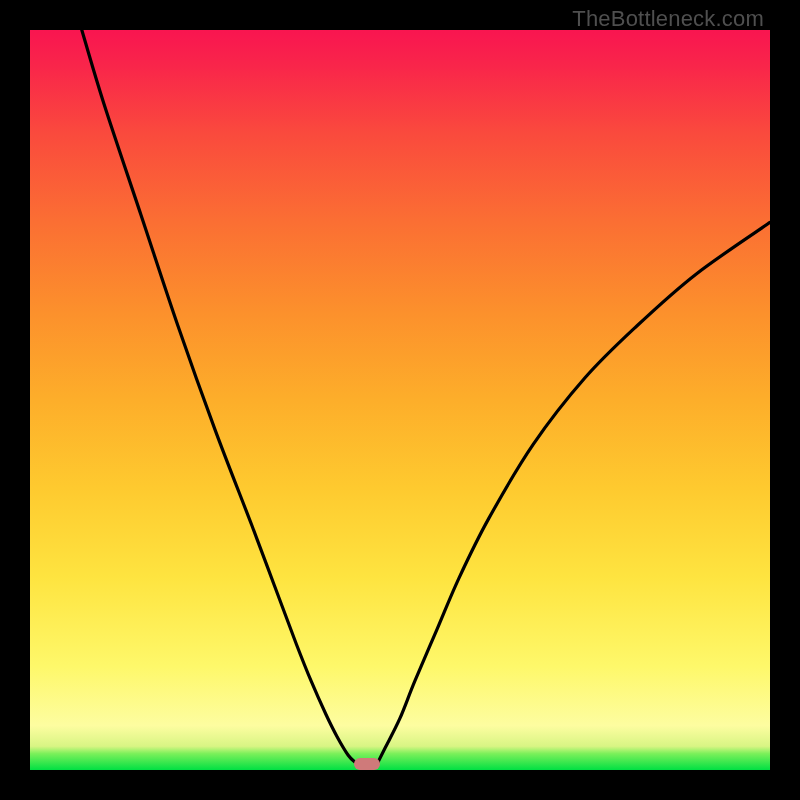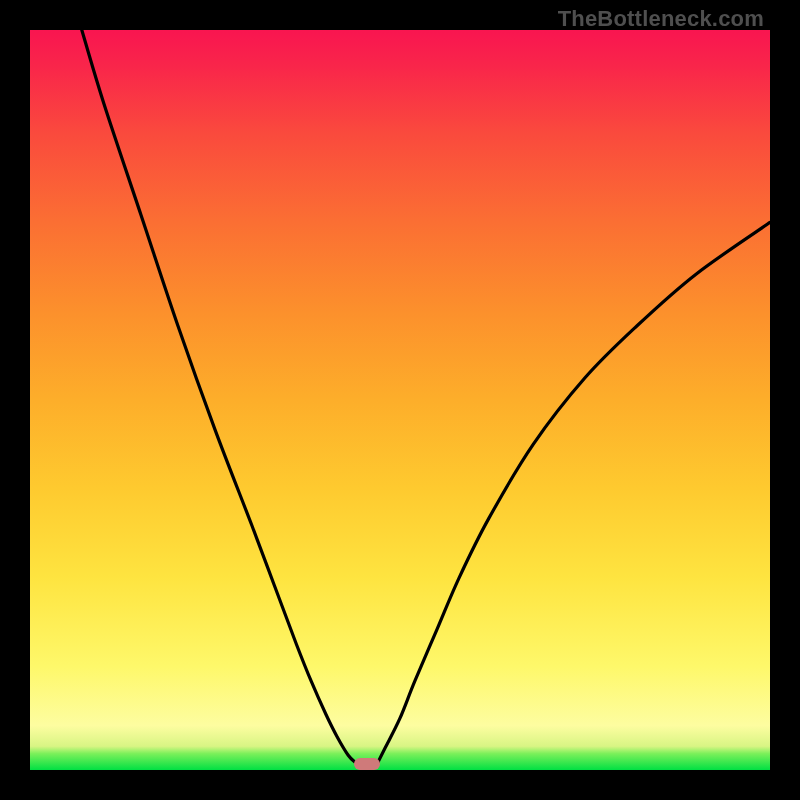--- a/index.html
+++ b/index.html
@@ -42,21 +42,21 @@
       #f9264a 95%,
       #f91550 100%
     );
   }
   .watermark {
     position: absolute;
     top: 6px;
     right: 36px;
     color: #4f4f4f;
     font-size: 22px;
-    font-weight: 700;
+    font-weight: 400;
     letter-spacing: 0.2px;
     user-select: none;
   }
   svg.curve {
     position: absolute;
     left: 0;
     top: 0;
     width: 740px;
     height: 740px;
   }

